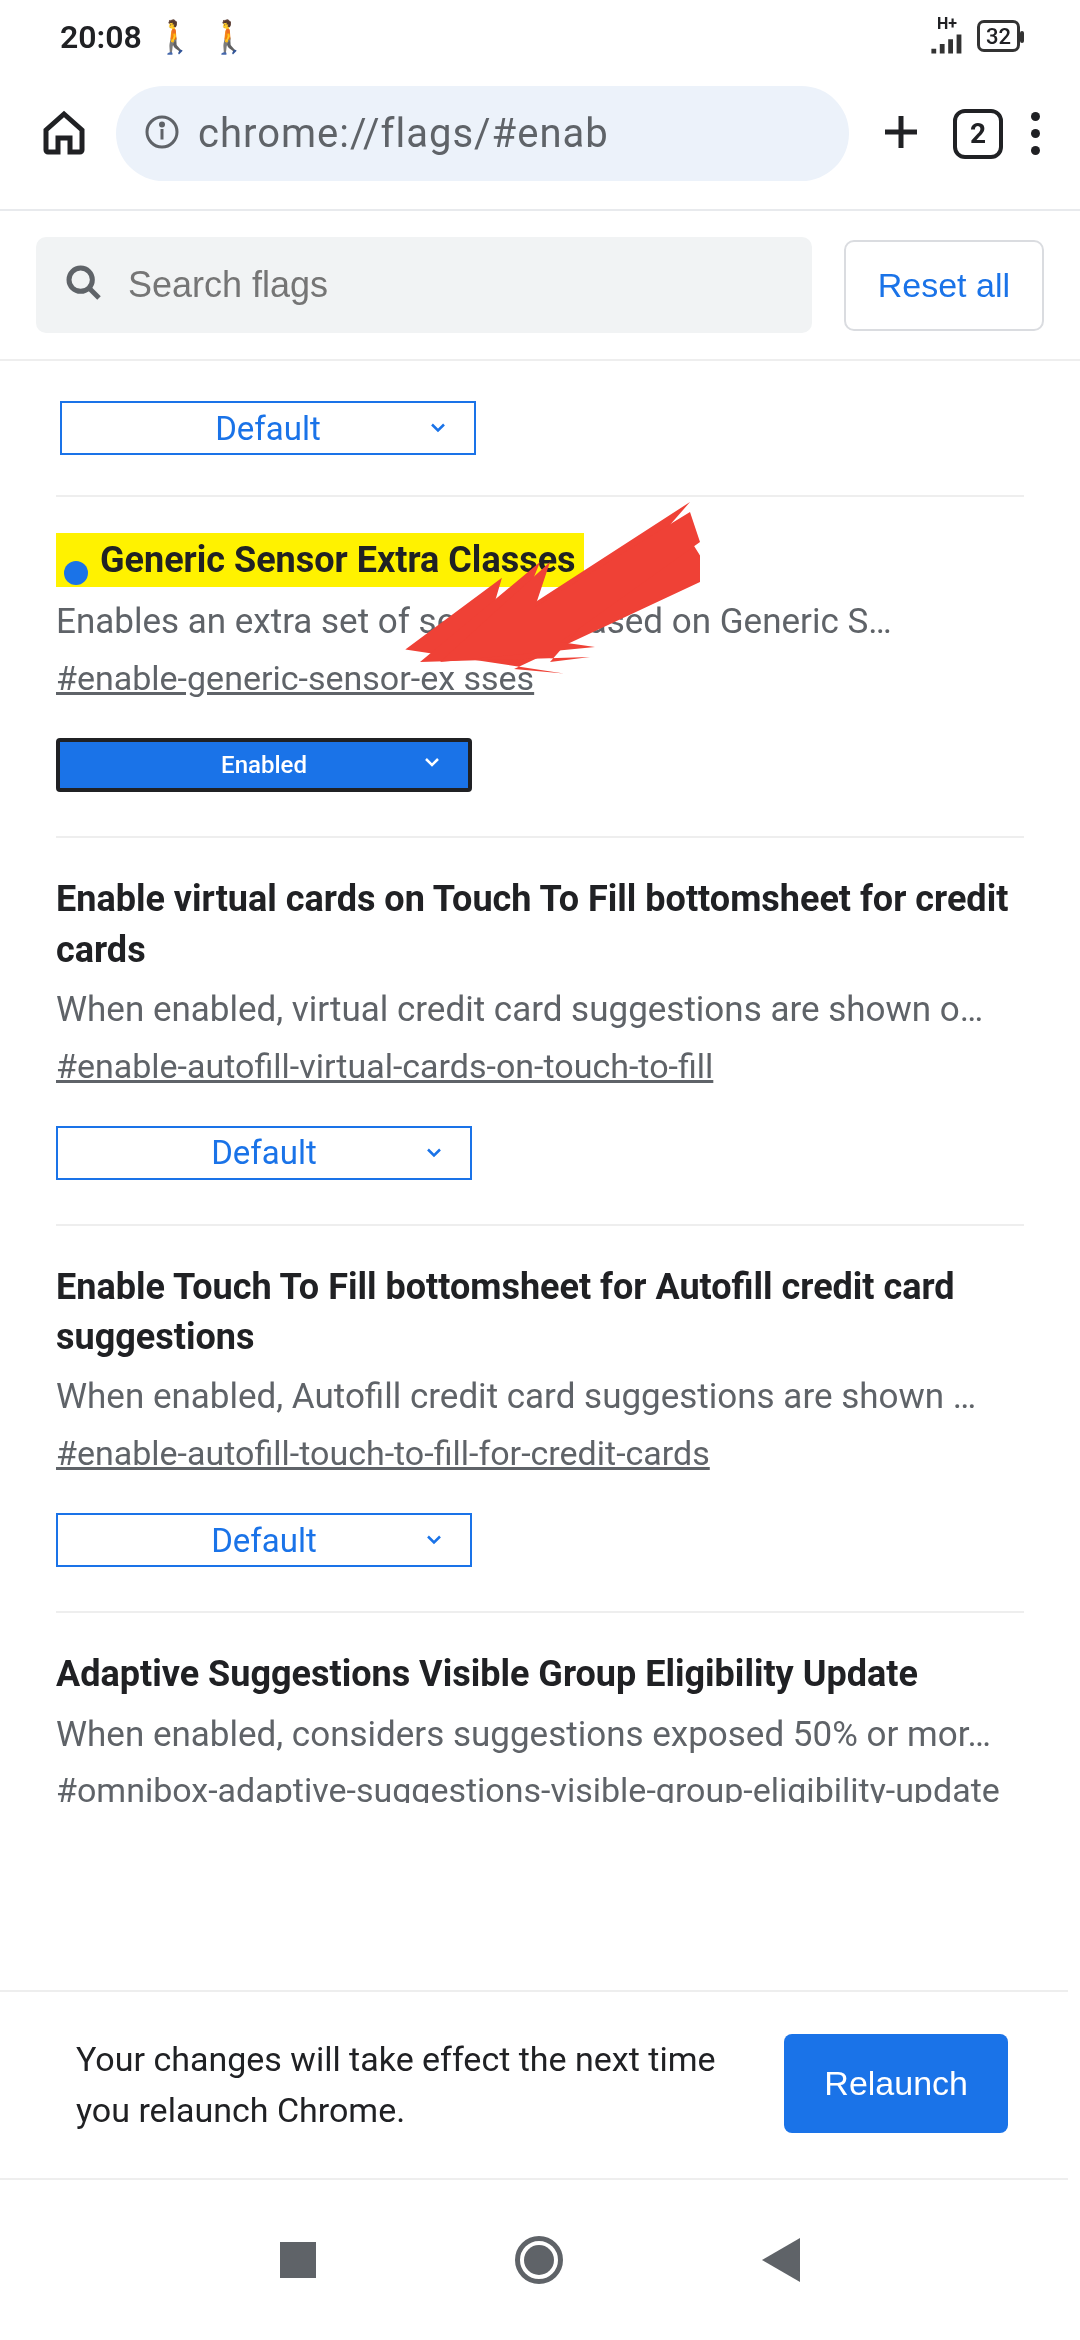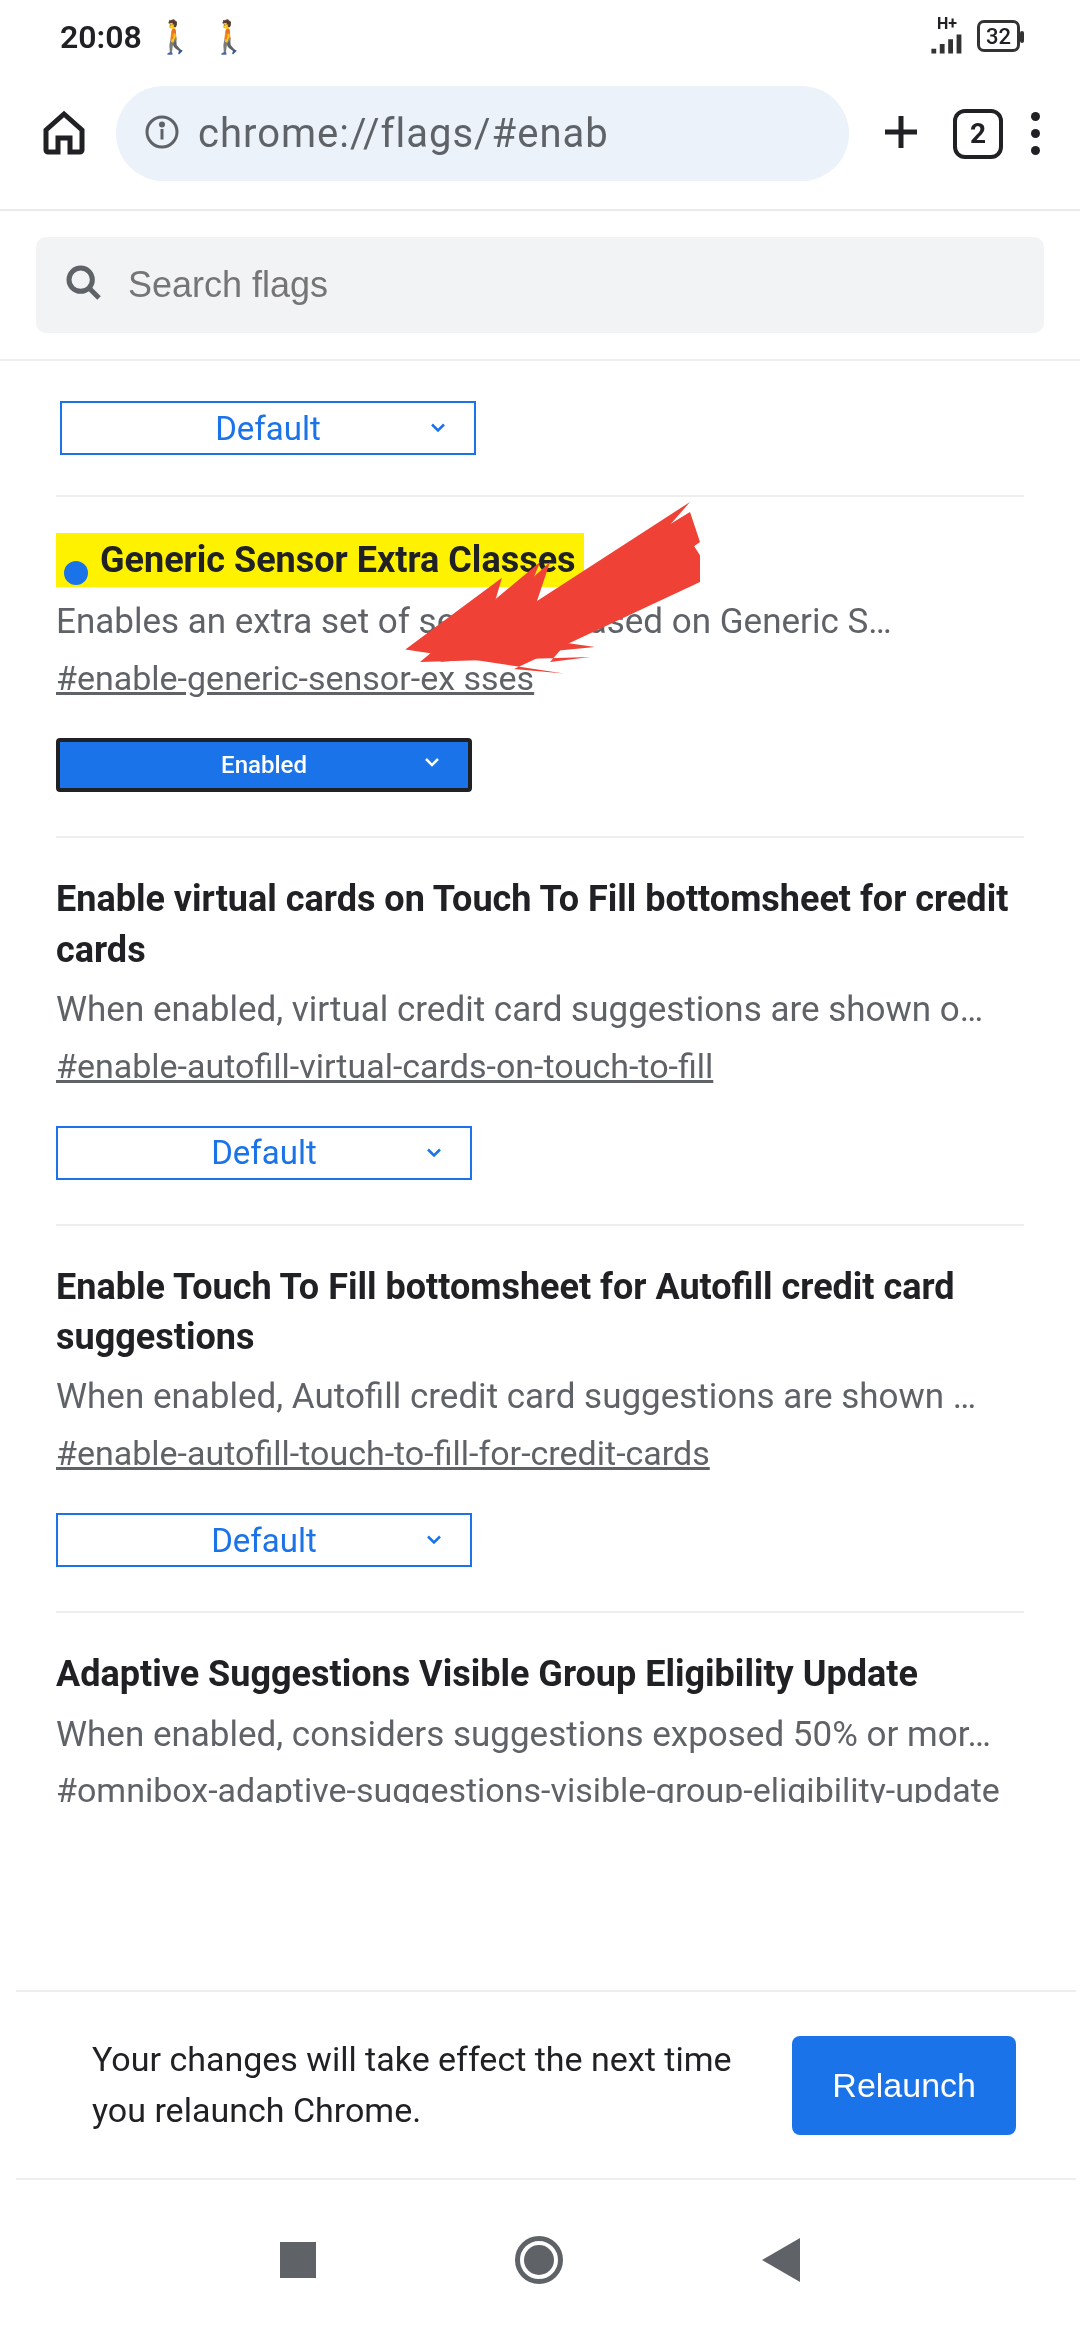--- a/index.html
+++ b/index.html
@@ -54,21 +54,21 @@
   .select-default { width: 100%; height: 100%; border: 2px solid #1a73e8; background: #fff; color: #1a73e8; font-size: 33px; display: flex; align-items: center; justify-content: center; position: relative; }
   .select-enabled { width: 100%; height: 100%; border: 4px solid #202124; background: #1a73e8; color: #fff; font-size: 24px; font-weight: 500; display: flex; align-items: center; justify-content: center; position: relative; border-radius: 4px; }
   .select-chevron { position: absolute; right: 24px; top: 50%; transform: translateY(-50%); }
   .select-chevron svg { width: 24px; height: 24px; }
 
   
   .red-arrow { position: absolute; pointer-events: none; }
   .red-arrow svg { width: 300px; height: 200px; }
 
   
-  .relaunch-bar { position: absolute; left: 0; right: 4px; bottom: 160px; background: #fff; border-top: 2px solid #eee; border-bottom: 2px solid #eee; padding: 42px 60px 42px 76px; display: flex; align-items: center; gap: 20px; margin-left: 16px; }
+  .relaunch-bar { position: absolute; left: 0; right: 12px; bottom: 160px; background: #fff; border-top: 2px solid #eee; border-bottom: 2px solid #eee; padding: 42px 60px 42px 76px; display: flex; align-items: flex-start; gap: 20px; }
   .relaunch-text { flex: 1; font-size: 34px; line-height: 1.5; }
   .relaunch-btn { background: #1a73e8; color: #fff; font-size: 34px; font-weight: 400; border: none; border-radius: 8px; padding: 30px 40px; }
 
   
   .nav-bar { position: absolute; bottom: 0; left: 0; right: 0; height: 160px; display: flex; align-items: center; justify-content: space-around; padding: 0 180px; }
   .nav-square { width: 36px; height: 36px; background: #5f6368; }
   .nav-circle-inner { width: 48px; height: 48px; border: 5px solid #5f6368; border-radius: 50%; display:flex; align-items:center; justify-content:center;}
   .nav-circle-inner span{width:30px;height:30px;background:#5f6368;border-radius:50%;}
   .nav-triangle { width: 0; height: 0; border-top: 22px solid transparent; border-bottom: 22px solid transparent; border-right: 38px solid #5f6368; }
 </style>
@@ -130,20 +130,21 @@
 <div class="search-row">
   <div class="search-box">
     <span class="search-icon">
       <svg viewBox="0 0 24 24" fill="none" stroke="#5f6368" stroke-width="3">
           <circle cx="10" cy="10" r="7"></circle>
           <line x1="21" y1="21" x2="15" y2="15"></line>
         </svg>
     </span>
     <input class="search-input" placeholder="Search flags" style="">
   </div>
+  <button class="reset-btn">Reset all</button>
 </div>
 <div class="thin-divider"></div>
 
 <div class="content">
 
   <div class="flag-select-only">
     <div class="select-wrap" style="margin-top:0;">
       <div class="select-default">
         <span>Default</span>
         <span class="select-chevron"><svg viewBox="0 0 24 24" fill="none" stroke="#1a73e8" stroke-width="2.5">

